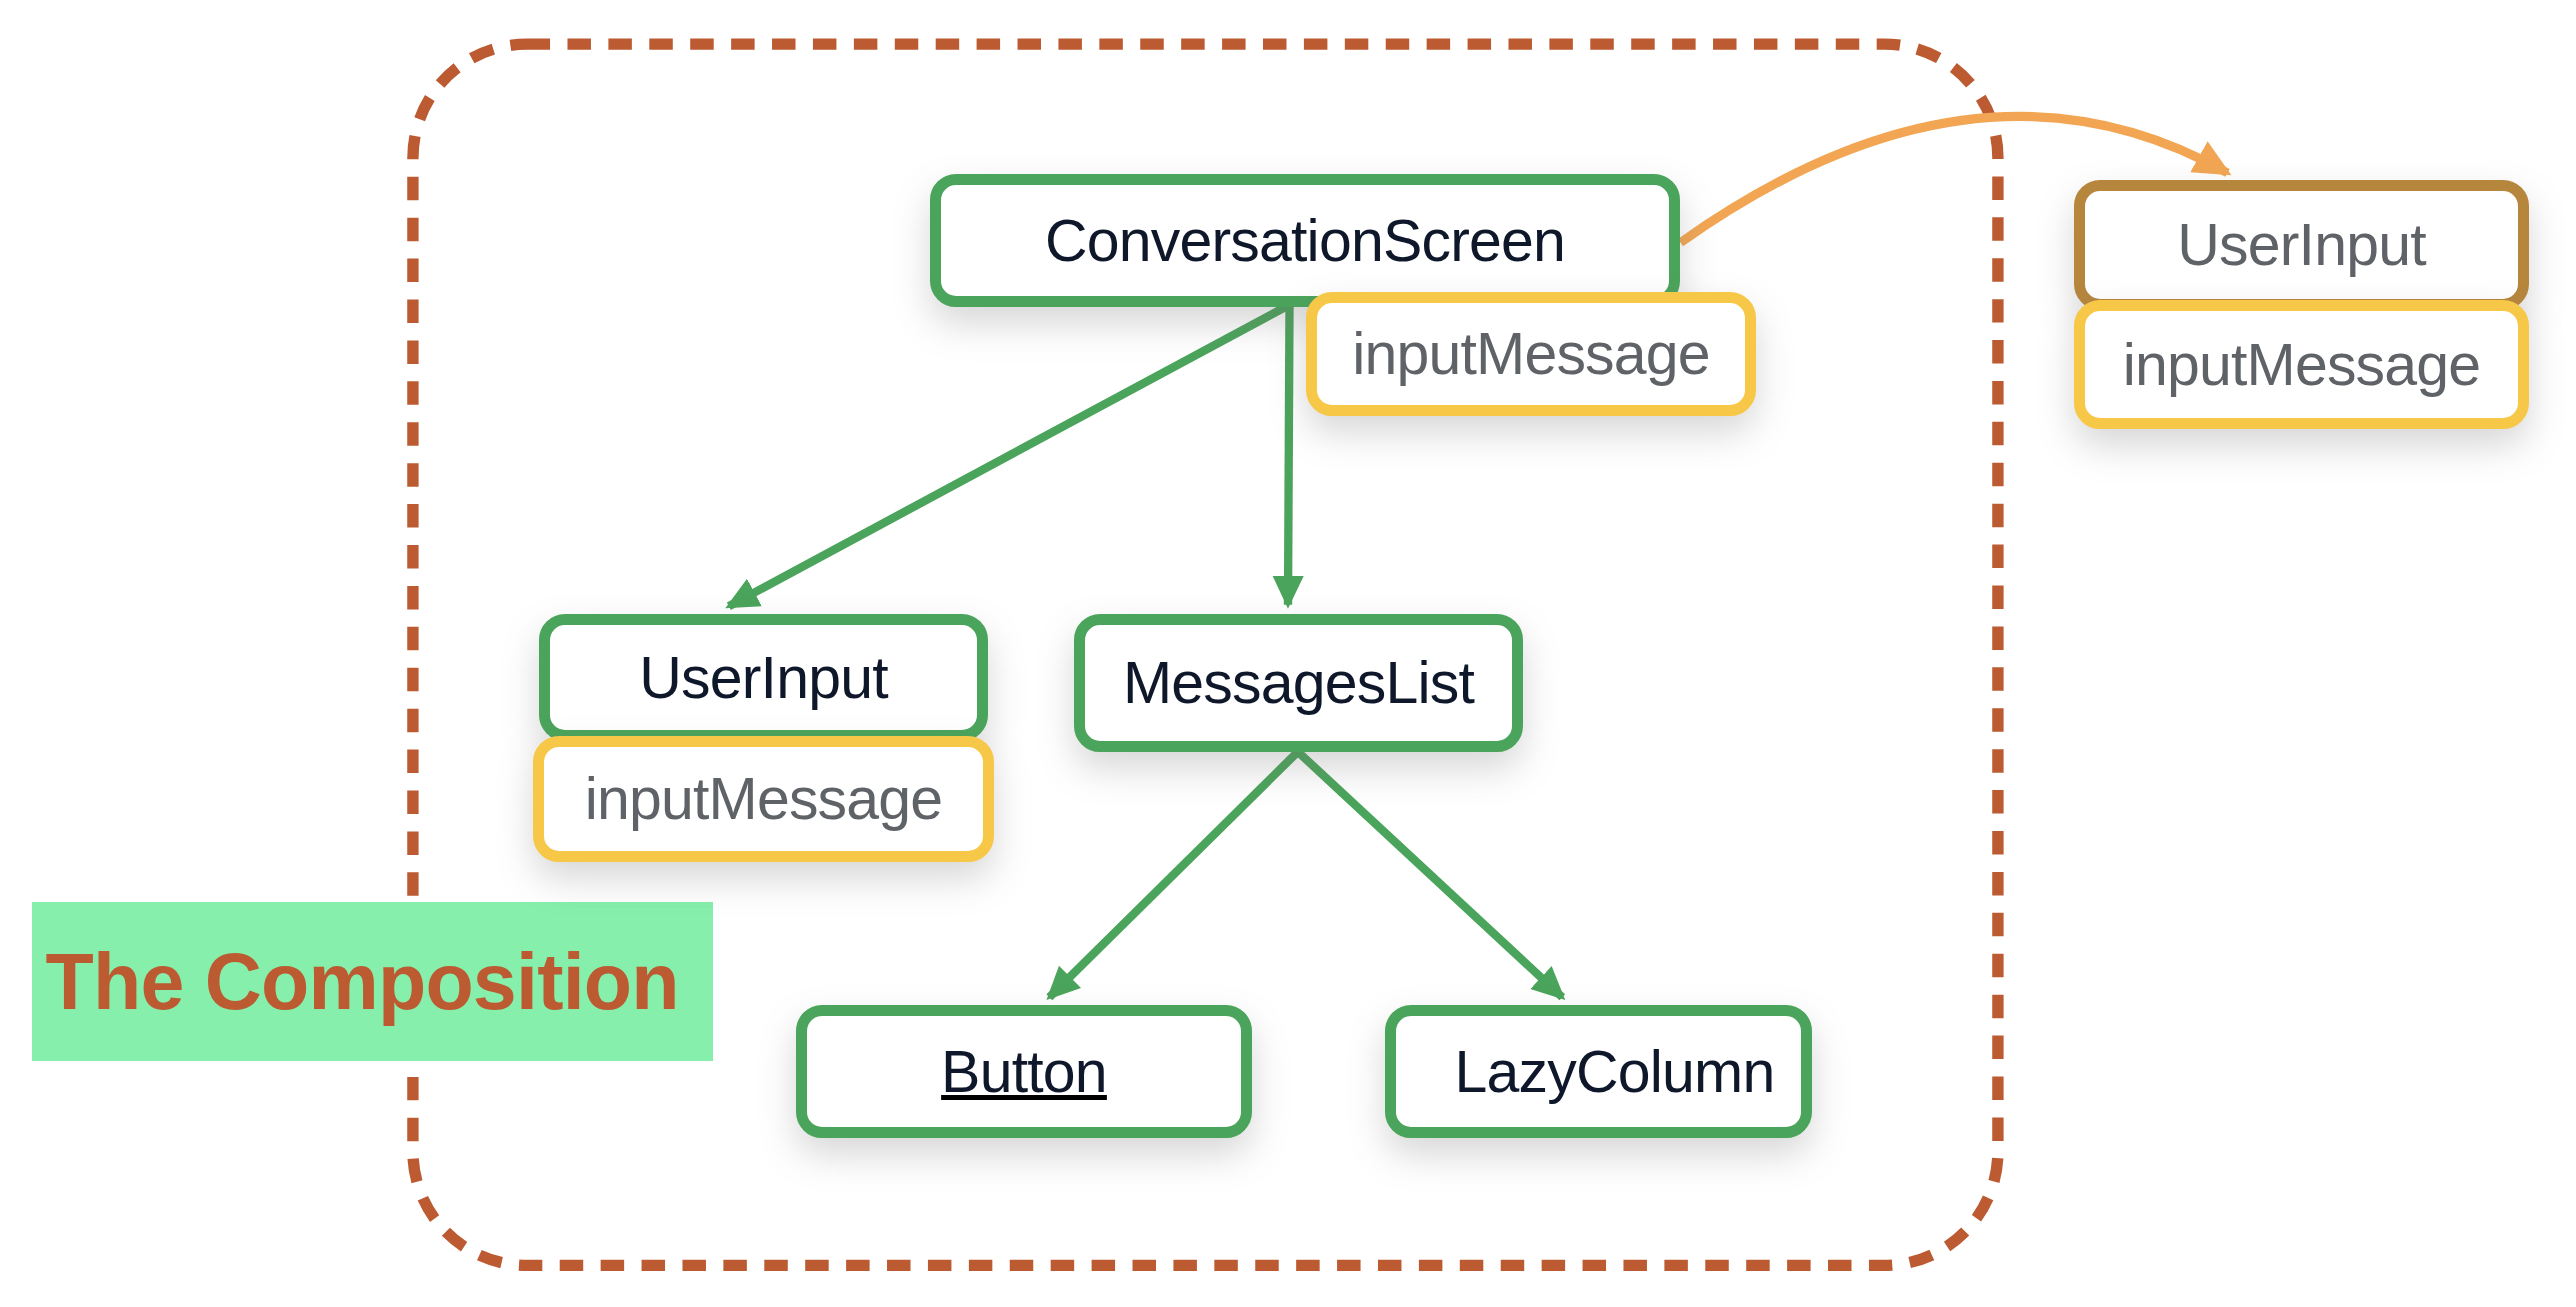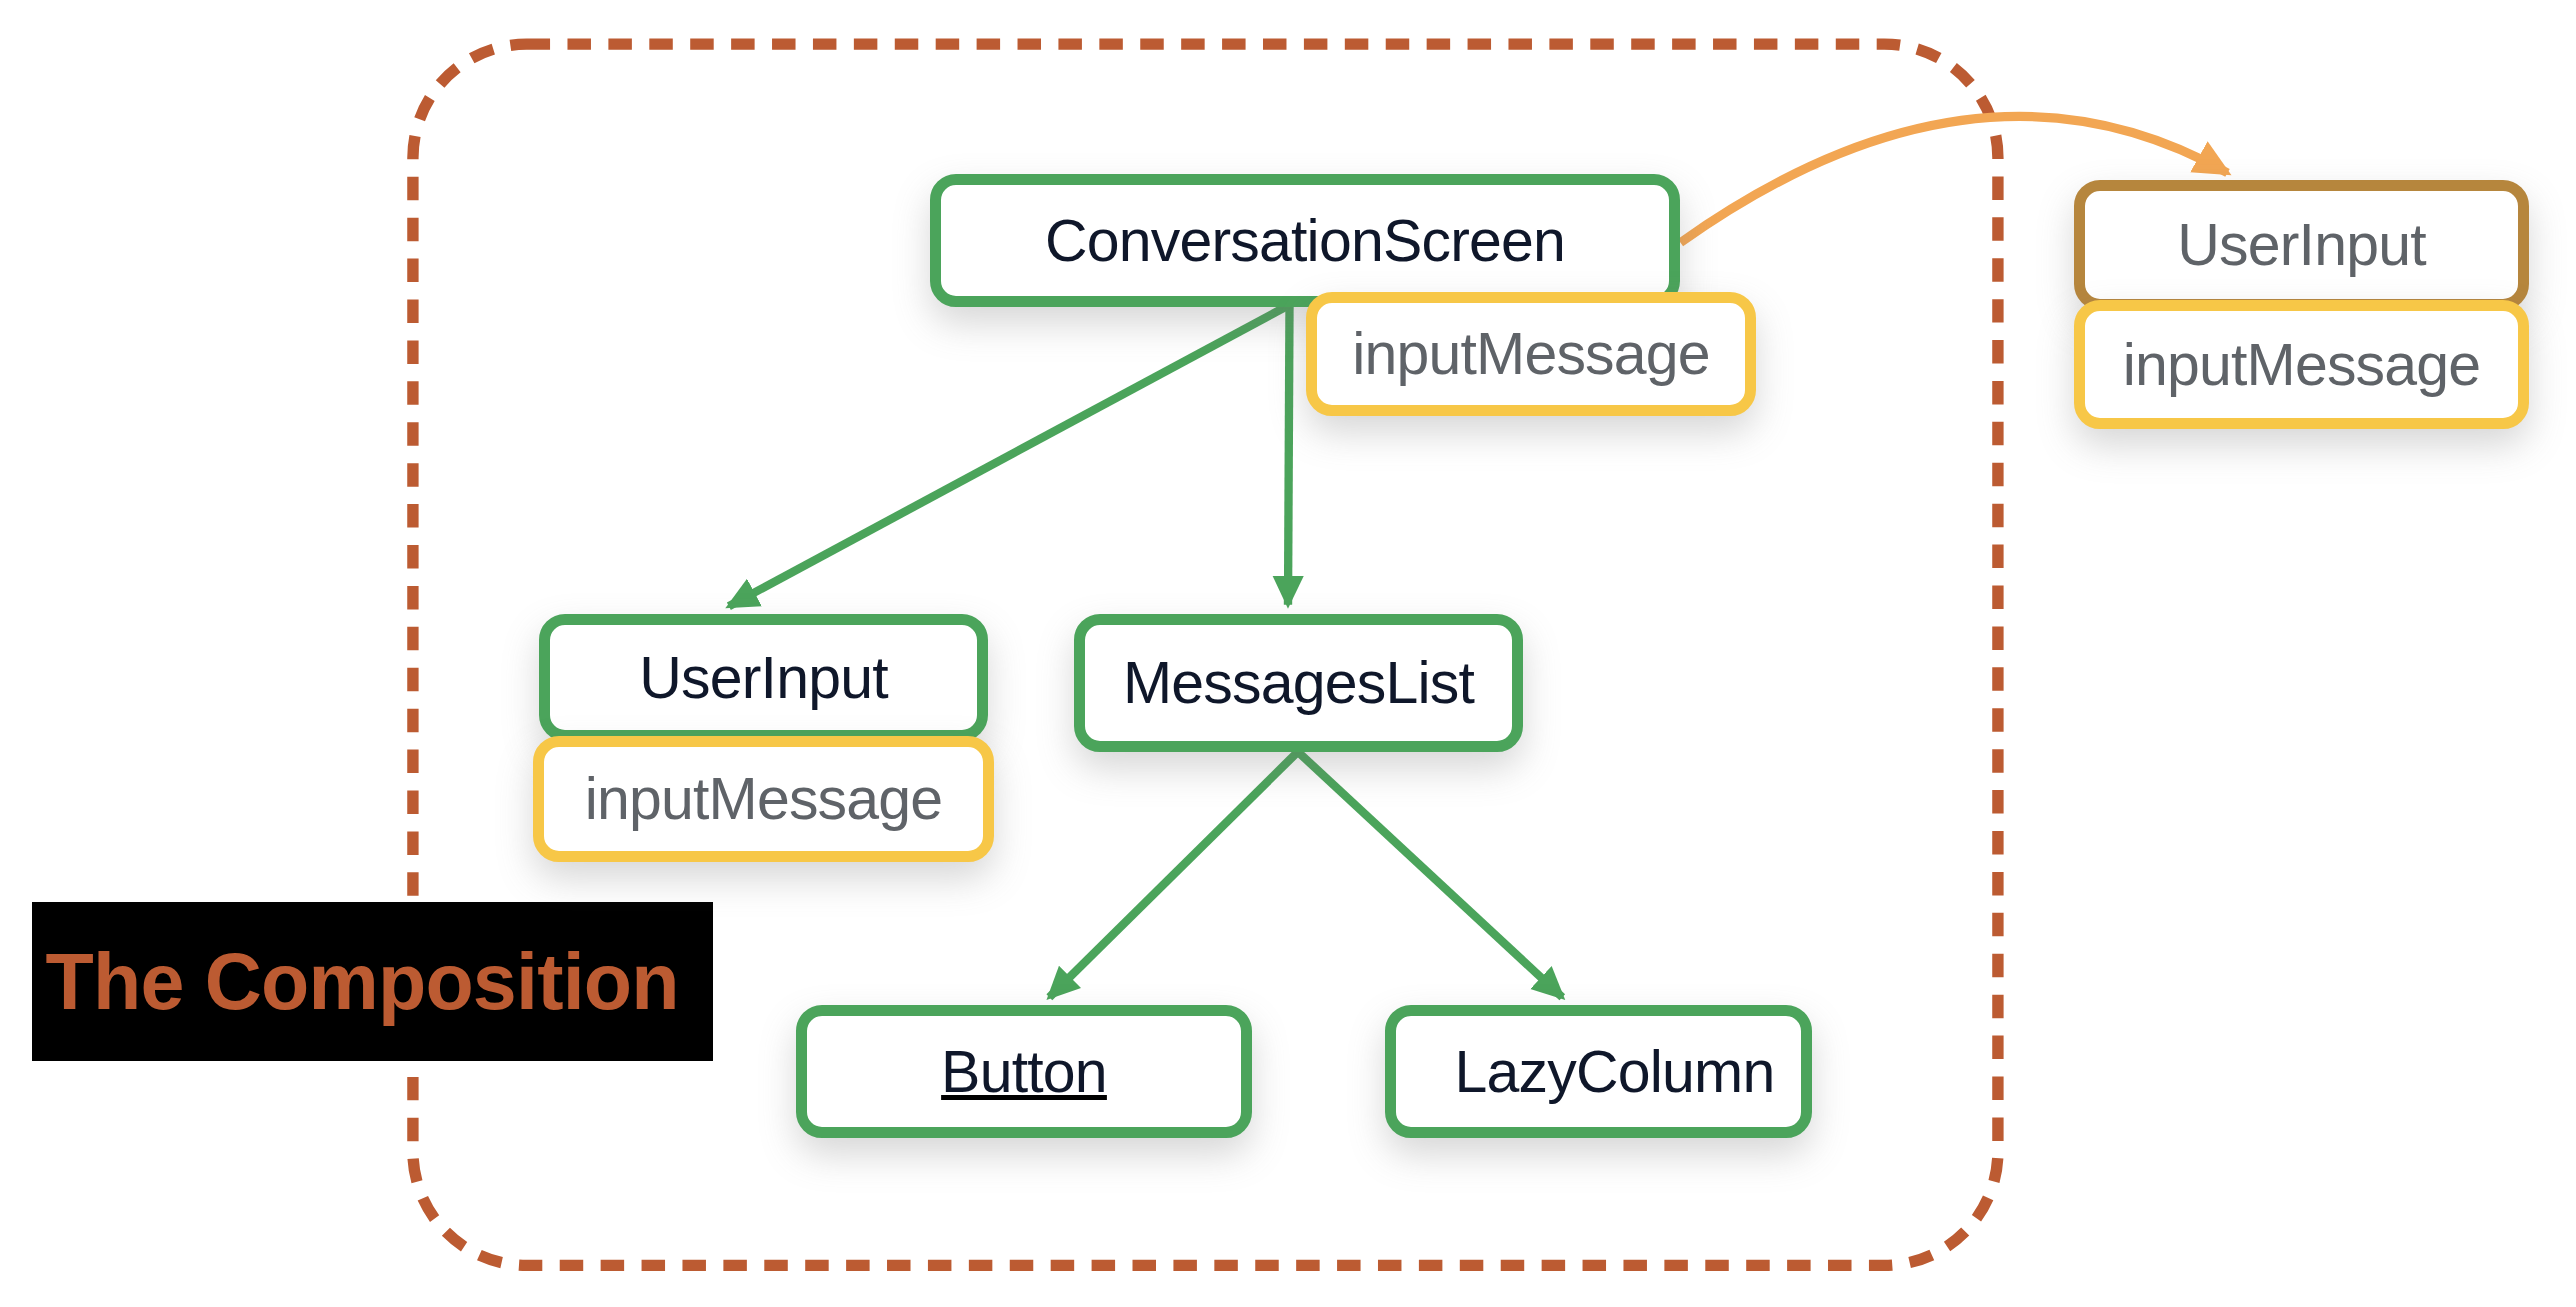--- a/index.html
+++ b/index.html
@@ -53,21 +53,21 @@
   #node-lazy-column         { left: 1385px; top: 1005px; width: 427px; height: 133px; padding-left: 32px; }
   #node-view-model          { left: 2074px; top: 180px;  width: 455px; height: 130px; }
   #state-view-model         { left: 2074px; top: 300px;  width: 455px; height: 129px; }
 
   #caption {
     position: absolute;
     left: 32px;
     top: 902px;
     width: 667px;
     height: 159px;
-    background: #000000;
+    background: #86efac;
     display: flex;
     align-items: center;
     justify-content: flex-start;
     padding-left: 13.6px;
     z-index: 2;
     font-size: 79px;
     font-weight: bold;
     letter-spacing: -0.8px;
     color: #BC5B32;
     white-space: nowrap;

